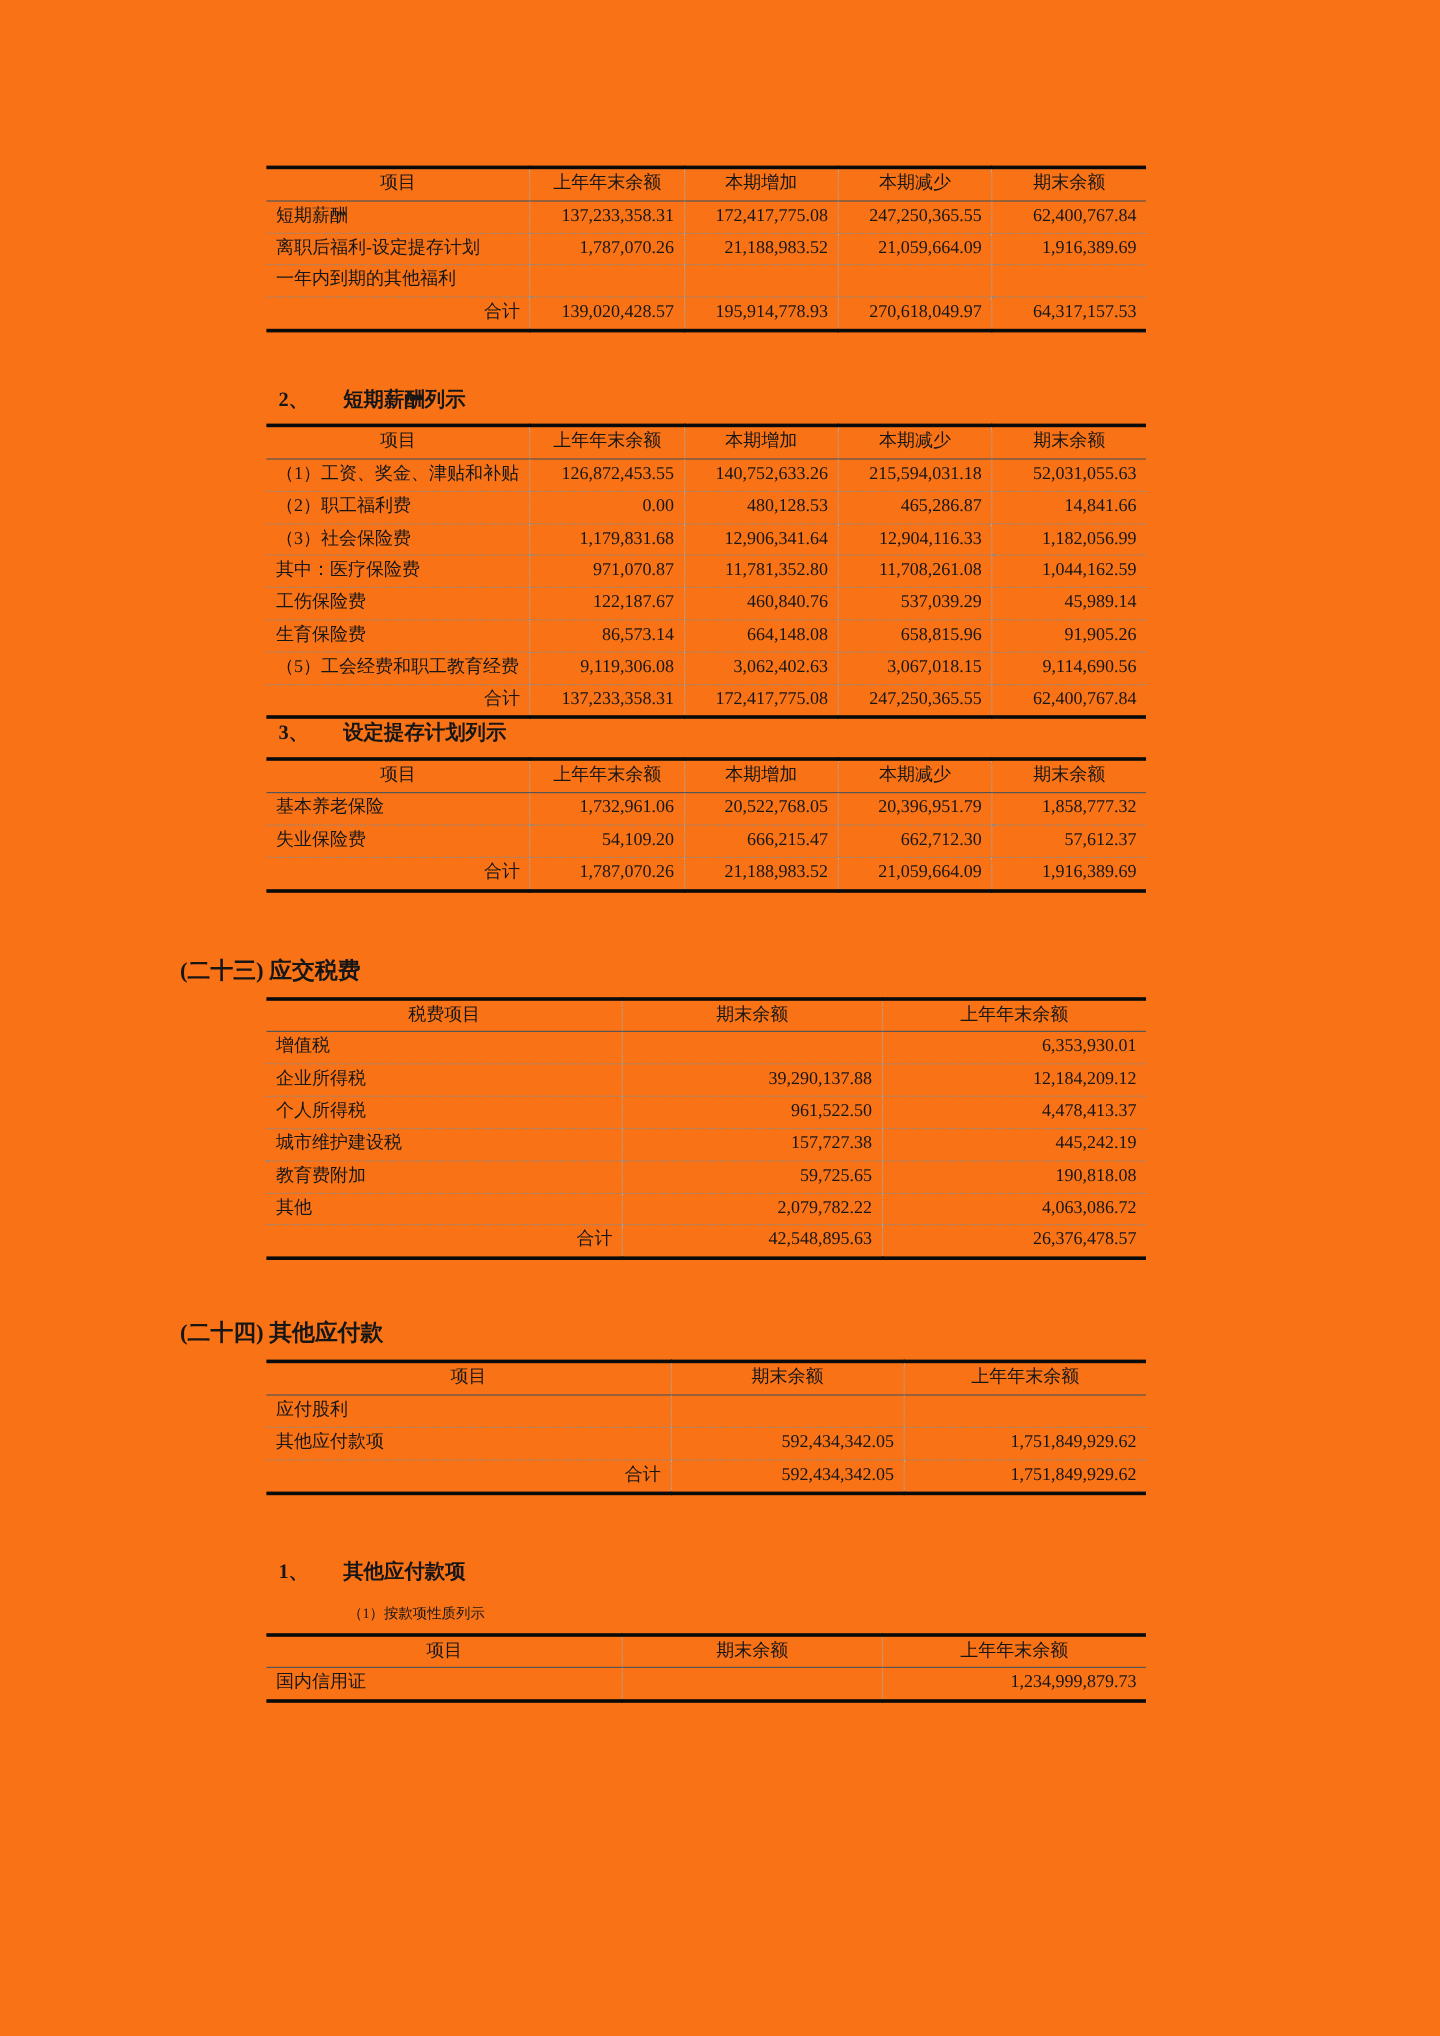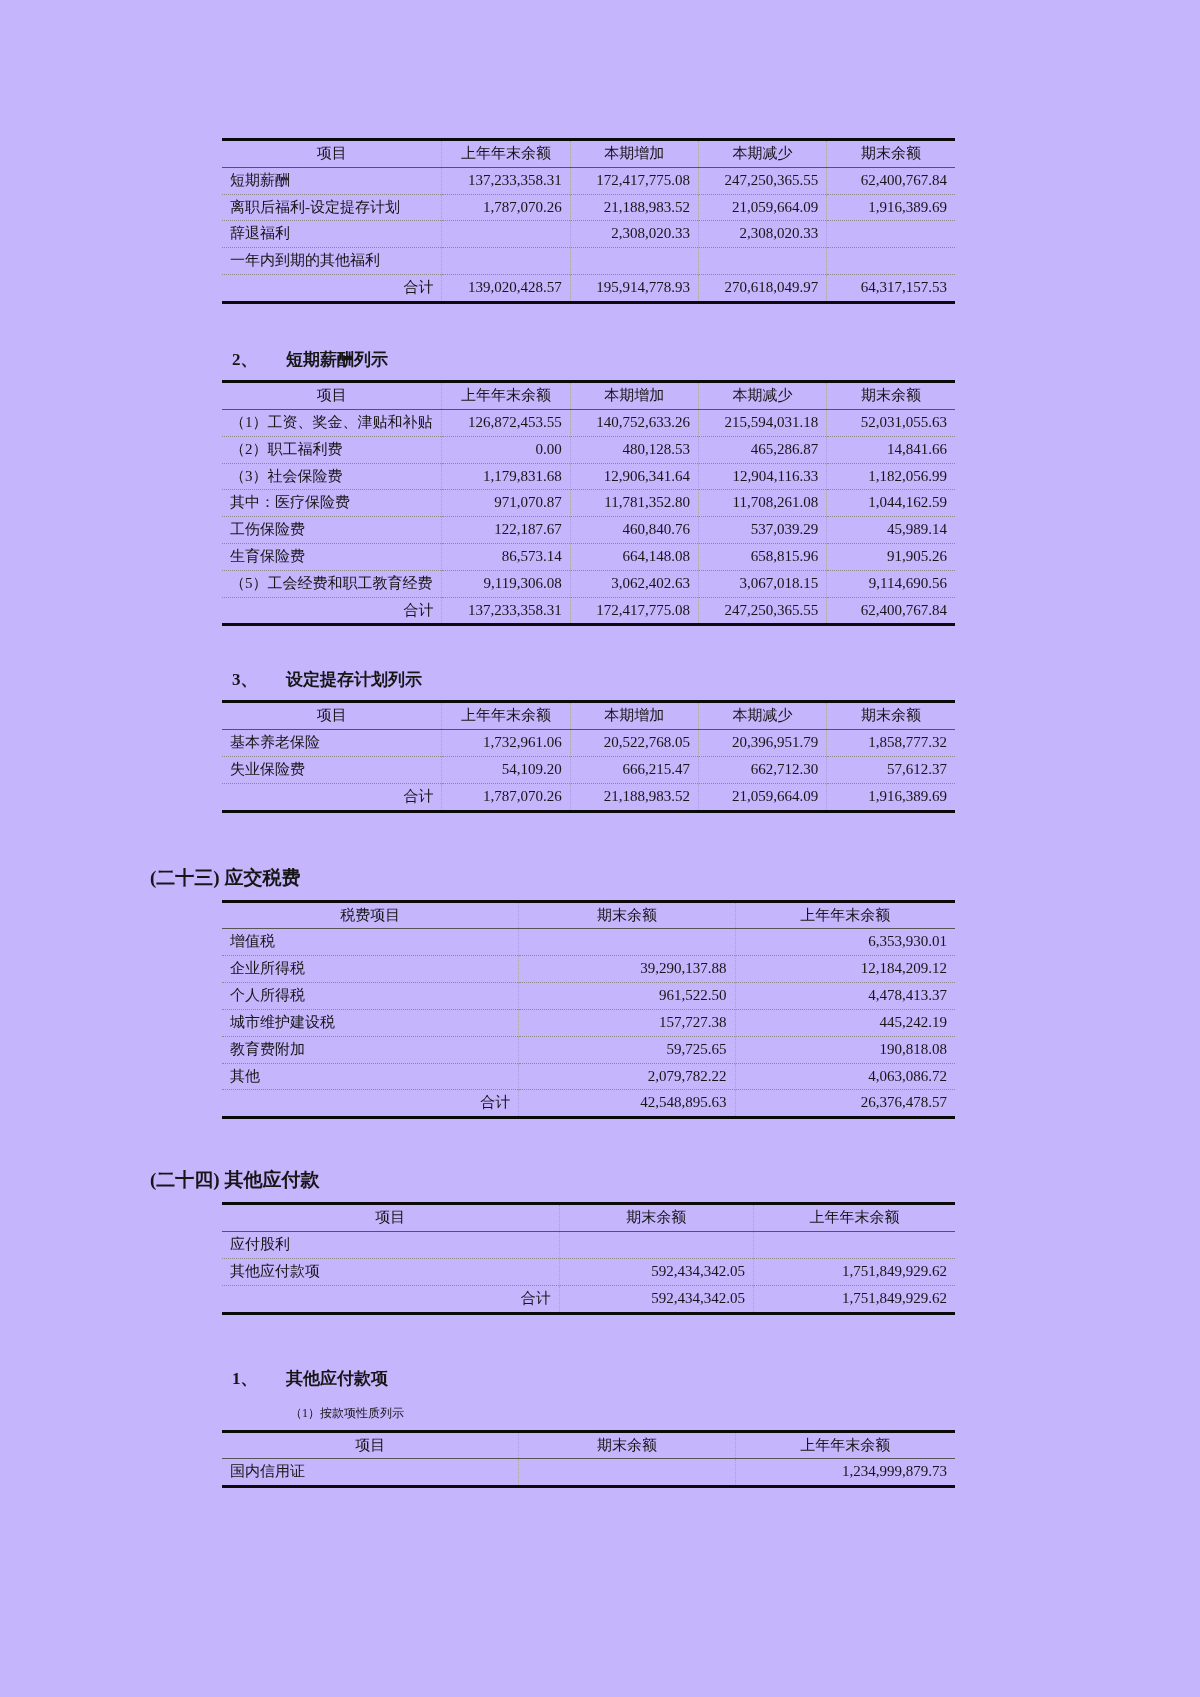--- a/index.html
+++ b/index.html
@@ -2,21 +2,21 @@
 <html><head>
 <meta charset="utf-8">
 <style>
   html,body{margin:0;padding:0;}
   body{
     width:1200px;height:1697px;background:#f4f4f4;
     font-family:"Liberation Serif","DejaVu Serif",serif;
     color:#161616;
   }
   .page{
-    width:1200px;height:1697px;background:#c4b5fd;position:relative;overflow:hidden;
+    width:1200px;height:1697px;background:#f97316;position:relative;overflow:hidden;
   }
   
   table.doc-table{
     border-collapse:collapse;
     width:733px;
     margin-left:222px;
     border-top:3px solid #0a0a0a;
     border-bottom:3px solid #0a0a0a;
     font-size:15px;
     line-height:1.32;
@@ -65,21 +65,21 @@
   .sub-heading{
     margin-left:290px;
     font-weight:normal;
     font-size:12px;
   }
   
   #tbl-benefits{margin-top:0;}
   .spacer-top{height:138px;}
   #h-s2{margin-top:44px;}
   #tbl-short-term{margin-top:9px;}
-  #h-s3{margin-top:42px;}
+  #h-s3{}
   #tbl-defined{margin-top:9px;}
   #h-s23{margin-top:52px;}
   #tbl-taxes{margin-top:9px;}
   #h-s24{margin-top:48px;}
   #tbl-other-payables{margin-top:9px;}
   #h-s24-1{margin-top:52px;}
   #h-s24-1-1{margin-top:15px;}
   #tbl-by-nature{margin-top:8px;}
 </style>
 </head>
@@ -115,27 +115,20 @@
           <td class="num">62,400,767.84</td>
         </tr>
         <tr>
           <td class="lbl">离职后福利-设定提存计划</td>
           <td class="num">1,787,070.26</td>
           <td class="num">21,188,983.52</td>
           <td class="num">21,059,664.09</td>
           <td class="num">1,916,389.69</td>
         </tr>
         <tr>
-          <td class="lbl">辞退福利</td>
-          <td class="num blank"></td>
-          <td class="num">2,308,020.33</td>
-          <td class="num">2,308,020.33</td>
-          <td class="num blank"></td>
-        </tr>
-        <tr>
           <td class="lbl">一年内到期的其他福利</td>
           <td class="num blank"></td>
           <td class="num blank"></td>
           <td class="num blank"></td>
           <td class="num blank"></td>
         </tr>
         <tr class="total-row">
           <td class="lbl">合计</td>
           <td class="num">139,020,428.57</td>
           <td class="num">195,914,778.93</td>

